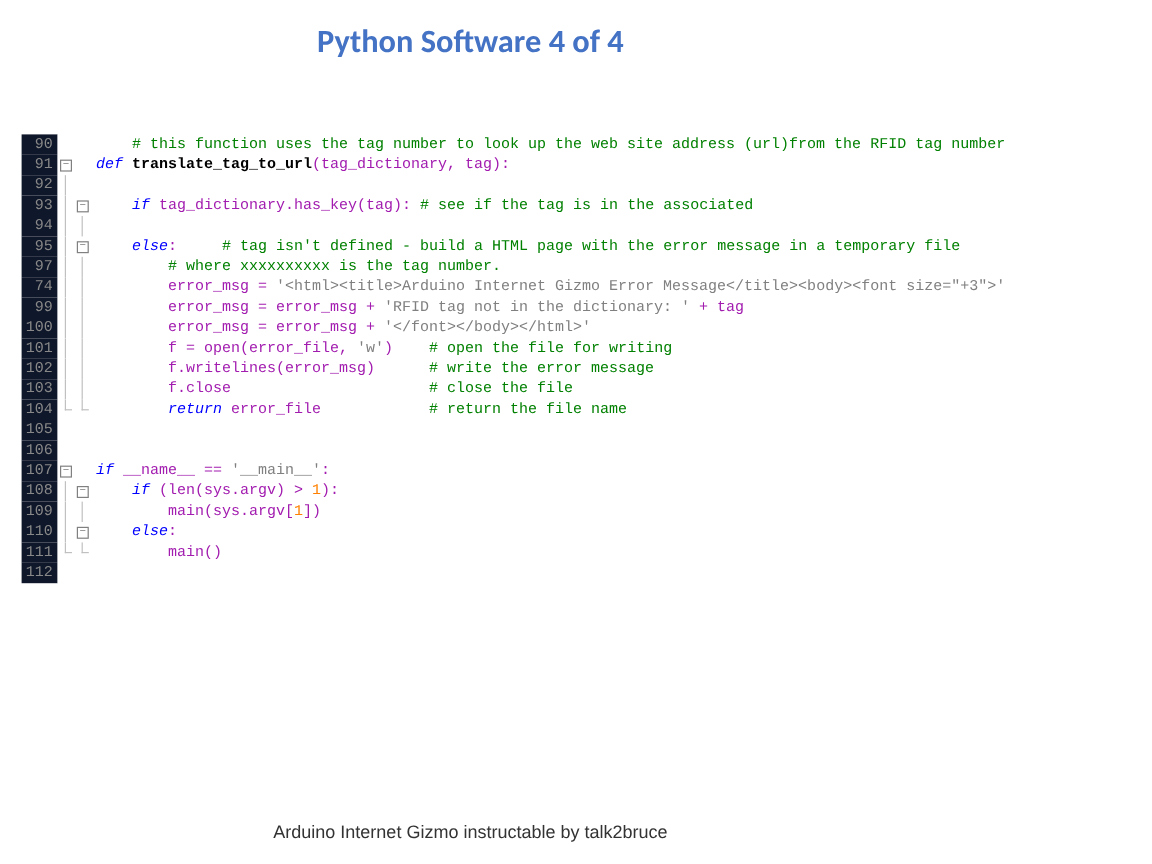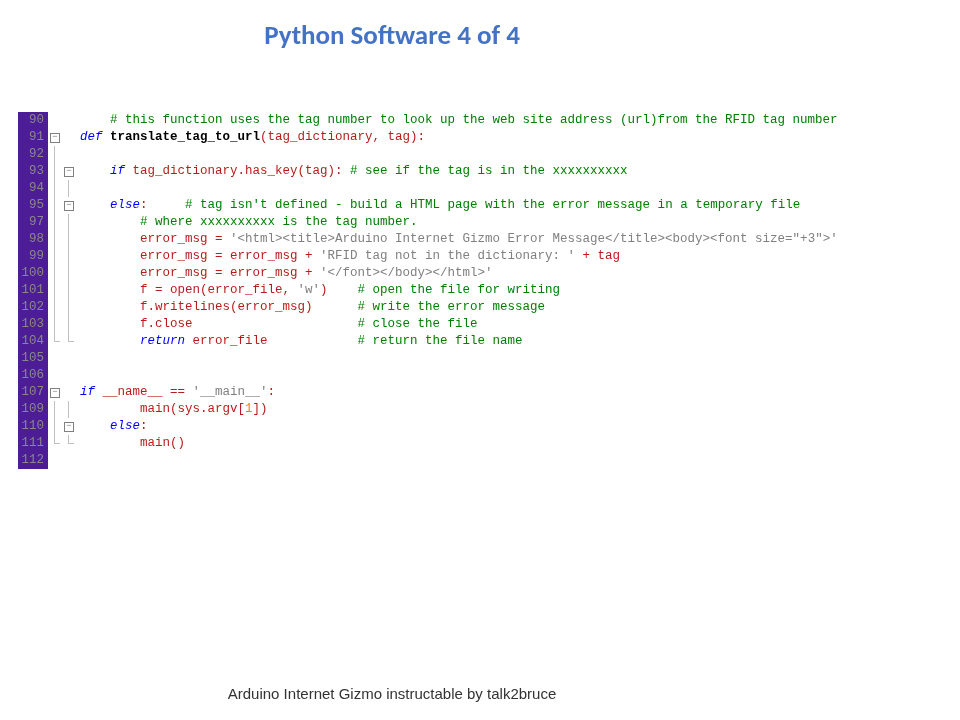--- a/index.html
+++ b/index.html
@@ -22,21 +22,21 @@
     right: 10px;
     background: #fff;
     font-size: 12.5px;
     line-height: 17px;
   }
   .line { display: flex; align-items: stretch; height: 17px; white-space: pre; }
   .lnum {
     width: 30px;
     text-align: right;
     padding-right: 4px;
-    background: #4c1d95;
+    background: #0f172a;
     color: #888888;
     flex-shrink: 0;
   }
   .fold {
     width: 14px;
     background: #fff;
     color: #808080;
     font-size: 9px;
     line-height: 17px;
     text-align: center;
@@ -121,21 +121,21 @@
     content: "";
     position: absolute;
     left: 6px; top: 8px;
     width: 6px; height: 1px;
     background: #c0c0c0;
   }
   .code { padding-left: 4px; }
   .c-cmt { color: #008000; text-align: right; }
   .c-kw  { color: #0000FF; font-style: italic; }
   .c-def { color: #000000; font-weight: bold; }
-  .c-pln { color: #b91c1c; }
+  .c-pln { color: #a21caf; }
   .c-str { color: #808080; text-align: right; }
   .c-num { color: #FF8000; }
   .footer {
     position: absolute;
     bottom: 18px;
     left: 0; right: 0;
     text-align: center;
     font-family: Liberation Sans, sans-serif;
     font-size: 15px;
     color: #333;
@@ -143,33 +143,34 @@
 </style>
 </head>
 <body>
 
 <div class="page">
   <div class="title">Python Software 4 of 4</div>
   <div class="editor" id="editor">
       <div class="line"><div class="lnum">90</div><div class="fold "></div><div class="gutter2 "></div><div class="code"><span class="c-cmt">    # this function uses the tag number to look up the web site address (url)from the RFID tag number</span></div></div>
       <div class="line"><div class="lnum">91</div><div class="fold box"></div><div class="gutter2 "></div><div class="code"><span class="c-kw">def </span><span class="c-def">translate_tag_to_url</span><span class="c-pln">(tag_dictionary, tag):</span></div></div>
       <div class="line"><div class="lnum">92</div><div class="fold vline"></div><div class="gutter2 "></div><div class="code"></div></div>
-      <div class="line"><div class="lnum">93</div><div class="fold vline"></div><div class="gutter2 box"></div><div class="code"><span class="c-pln">    </span><span class="c-kw">if</span><span class="c-pln"> tag_dictionary.has_key(tag): </span><span class="c-cmt"># see if the tag is in the xxxxxxxxxx</span></div></div>
+      <div class="line"><div class="lnum">93</div><div class="fold vline"></div><div class="gutter2 box"></div><div class="code"><span class="c-pln">    </span><span class="c-kw">if</span><span class="c-pln"> tag_dictionary.has_key(tag): </span><span class="c-cmt"># see if the tag is in the associated</span></div></div>
       <div class="line"><div class="lnum">94</div><div class="fold vline"></div><div class="gutter2 vline"></div></div>
       <div class="line"><div class="lnum">95</div><div class="fold vline"></div><div class="gutter2 box"></div><div class="code"><span class="c-pln">    </span><span class="c-kw">else</span><span class="c-pln">:     </span><span class="c-cmt"># tag isn't defined - build a HTML page with the error message in a temporary file</span></div></div>
       <div class="line"><div class="lnum">97</div><div class="fold vline"></div><div class="gutter2 vline"></div><div class="code"><span class="c-pln">        </span><span class="c-cmt"># where xxxxxxxxxx is the tag number.</span></div></div>
-      <div class="line"><div class="lnum">98</div><div class="fold vline"></div><div class="gutter2 vline"></div><div class="code"><span class="c-pln">        error_msg = </span><span class="c-str">'&lt;html&gt;&lt;title&gt;Arduino Internet Gizmo Error Message&lt;/title&gt;&lt;body&gt;&lt;font size="+3"&gt;'</span></div></div>
+      <div class="line"><div class="lnum">74</div><div class="fold vline"></div><div class="gutter2 vline"></div><div class="code"><span class="c-pln">        error_msg = </span><span class="c-str">'&lt;html&gt;&lt;title&gt;Arduino Internet Gizmo Error Message&lt;/title&gt;&lt;body&gt;&lt;font size="+3"&gt;'</span></div></div>
       <div class="line"><div class="lnum">99</div><div class="fold vline"></div><div class="gutter2 vline"></div><div class="code"><span class="c-pln">        error_msg = error_msg + </span><span class="c-str">'RFID tag not in the dictionary: '</span><span class="c-pln"> + tag</span></div></div>
       <div class="line"><div class="lnum">100</div><div class="fold vline"></div><div class="gutter2 vline"></div><div class="code"><span class="c-pln">        error_msg = error_msg + </span><span class="c-str">'&lt;/font&gt;&lt;/body&gt;&lt;/html&gt;'</span></div></div>
       <div class="line"><div class="lnum">101</div><div class="fold vline"></div><div class="gutter2 vline"></div><div class="code"><span class="c-pln">        f = open(error_file, </span><span class="c-str">'w'</span><span class="c-pln">)    </span><span class="c-cmt"># open the file for writing</span></div></div>
       <div class="line"><div class="lnum">102</div><div class="fold vline"></div><div class="gutter2 vline"></div><div class="code"><span class="c-pln">        f.writelines(error_msg)      </span><span class="c-cmt"># write the error message</span></div></div>
       <div class="line"><div class="lnum">103</div><div class="fold vline"></div><div class="gutter2 vline"></div><div class="code"><span class="c-pln">        f.close                      </span><span class="c-cmt"># close the file</span></div></div>
       <div class="line"><div class="lnum">104</div><div class="fold end"></div><div class="gutter2 end"></div><div class="code"><span class="c-pln">        </span><span class="c-kw">return</span><span class="c-pln"> error_file            </span><span class="c-cmt"># return the file name</span></div></div>
       <div class="line"><div class="lnum">105</div><div class="fold "></div><div class="gutter2 "></div><div class="code"></div></div>
       <div class="line"><div class="lnum">106</div><div class="fold "></div><div class="gutter2 "></div></div>
       <div class="line"><div class="lnum">107</div><div class="fold box"></div><div class="gutter2 "></div><div class="code"><span class="c-kw">if</span><span class="c-pln"> __name__ == </span><span class="c-str">'__main__'</span><span class="c-pln">:</span></div></div>
+      <div class="line"><div class="lnum">108</div><div class="fold vline"></div><div class="gutter2 box"></div><div class="code"><span class="c-pln">    </span><span class="c-kw">if</span><span class="c-pln"> (len(sys.argv) &gt; </span><span class="c-num">1</span><span class="c-pln">):</span></div></div>
       <div class="line"><div class="lnum">109</div><div class="fold vline"></div><div class="gutter2 vline"></div><div class="code"><span class="c-pln">        main(sys.argv[</span><span class="c-num">1</span><span class="c-pln">])</span></div></div>
       <div class="line"><div class="lnum">110</div><div class="fold vline"></div><div class="gutter2 box"></div><div class="code"><span class="c-pln">    </span><span class="c-kw">else</span><span class="c-pln">:</span></div></div>
       <div class="line"><div class="lnum">111</div><div class="fold end"></div><div class="gutter2 end"></div><div class="code"><span class="c-pln">        main()</span></div></div>
       <div class="line"><div class="lnum">112</div><div class="fold "></div><div class="gutter2 "></div><div class="code"></div></div>
     </div>
   <div class="footer">Arduino Internet Gizmo instructable by talk2bruce</div>
 </div>
 
 </body></html>

